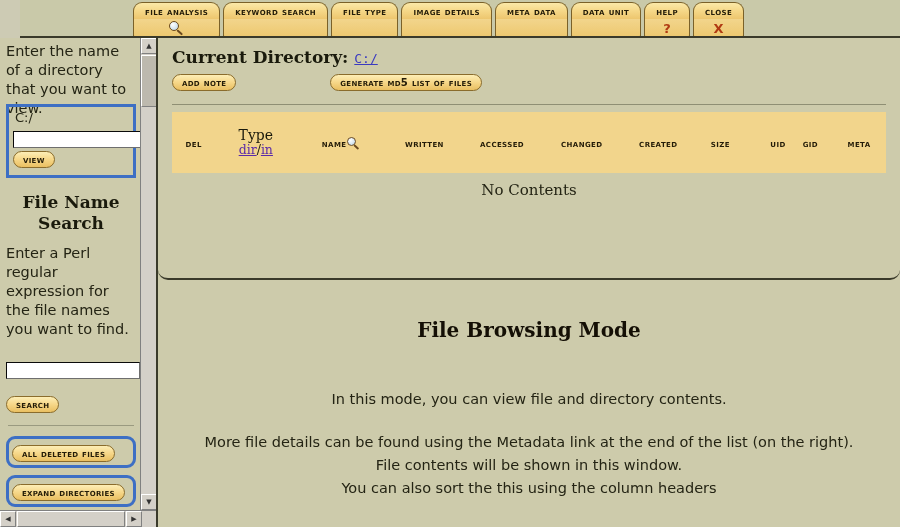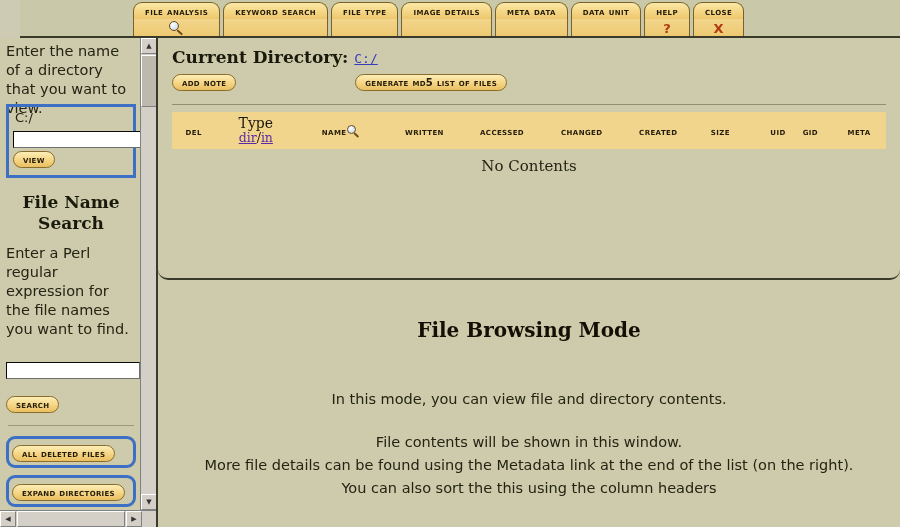--- a/index.html
+++ b/index.html
@@ -185,31 +185,31 @@
   .curdir {
     font-family: "DejaVu Serif", serif;
     font-size: 17px; font-weight: bold; color: #1a1a0c;
     margin: 0 0 7px 0;
   }
   .curdir a {
     font-family: "DejaVu Sans Mono", monospace;
     font-size: 13px; font-weight: normal;
     color: #3a3ac0; text-decoration: underline;
   }
-  .btnrow { display: flex; align-items: flex-start; gap: 119px; margin-bottom: 13px; }
+  .btnrow { display: flex; align-items: flex-start; gap: 94px; margin-bottom: 13px; }
   .rule { border: none; border-top: 1px solid #8f8f74; margin: 0 0 7px 0; }
 
   table.files { width: 100%; border-collapse: collapse; }
   table.files thead tr { background: #f2d58c; }
   table.files th {
     font-family: "DejaVu Sans", sans-serif;
     font-size: 10.5px; font-weight: bold; color: #241c08;
     font-variant: small-caps; text-transform: lowercase;
     letter-spacing: .4px;
-    padding: 4px 3px; text-align: center; white-space: nowrap;
+    padding: 16px 3px; text-align: center; white-space: nowrap;
   }
   th .type-top {
     font-family: "DejaVu Serif", serif;
     font-size: 14px; font-weight: normal;
     font-variant: normal; text-transform: none; letter-spacing: 0;
     display: block; line-height: 15px; color:#1a1a0c;
   }
   th .type-links {
     font-family: "DejaVu Serif", serif;
     font-size: 12.5px; font-weight: normal;
@@ -416,18 +416,18 @@
       <tbody></tbody>
     </table>
 
     <div class="nocontents">No Contents</div>
   </div>
 
   <div class="panel-bottom">
     <div class="mode-title">File Browsing Mode</div>
     <div class="mode-line">In this mode, you can view file and directory contents.</div>
     <div class="gap"></div>
+    <div class="mode-line">More file details can be found using the Metadata link at the end of the list (on the right).</div>
     <div class="mode-line">File contents will be shown in this window.</div>
-    <div class="mode-line">More file details can be found using the Metadata link at the end of the list (on the right).</div>
     <div class="mode-line">You can also sort the this using the column headers</div>
   </div>
 
 </div>
 
 </body></html>

